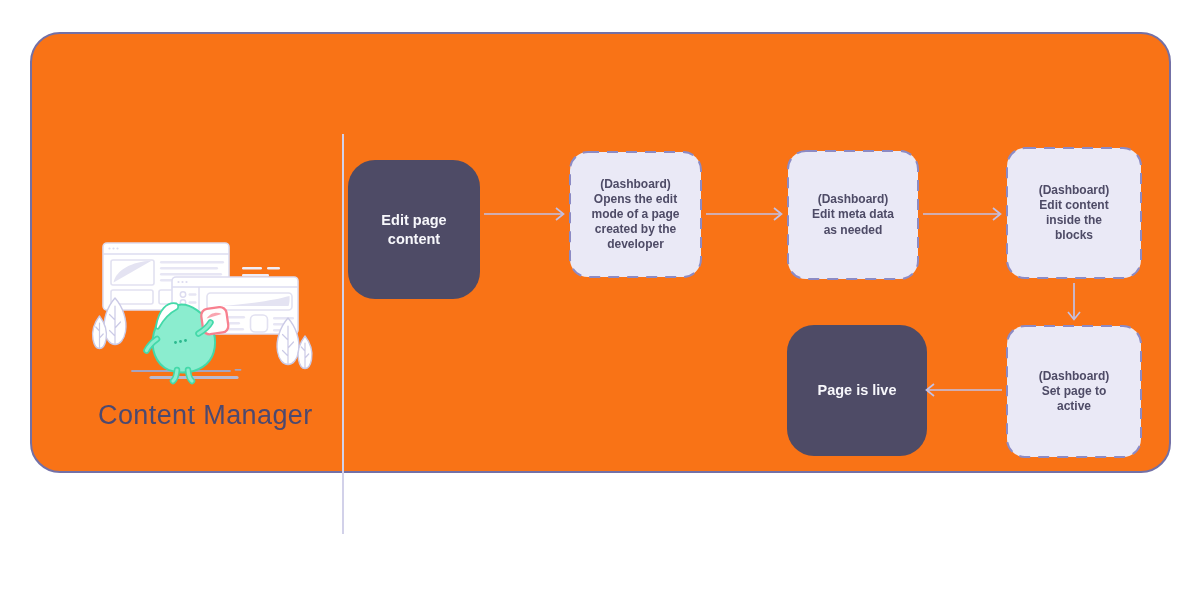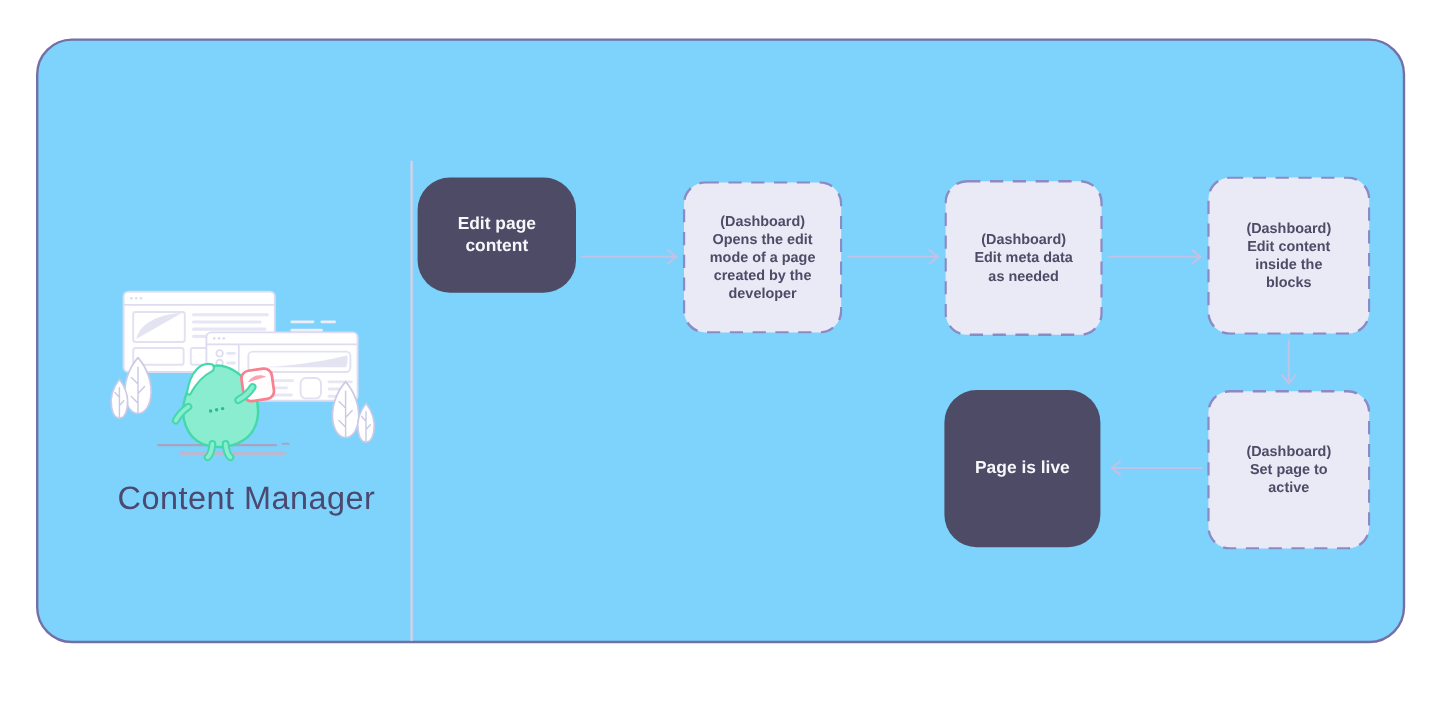--- a/index.html
+++ b/index.html
@@ -23,22 +23,22 @@
     --ground-thick:#BBB9D0;
   }
   *{margin:0;padding:0;box-sizing:border-box;}
   html,body{background:#fff;}
   body{
     width:1201px;height:601px;overflow:hidden;
     font-family:"Liberation Sans","DejaVu Sans",sans-serif;
   }
   .page{position:relative;width:1201px;height:601px;background:#fff;}
   .card{
-    position:absolute;left:30px;top:32px;width:1141px;height:504px;
-    border:2px solid var(--card-border);border-radius:30px;background:#7dd3fc;
+    position:absolute;left:30px;top:32px;width:1141px;height:441px;
+    border:2px solid var(--card-border);border-radius:30px;background:#f97316;
   }
   .divider{
     position:absolute;left:310px;top:100px;width:2px;height:400px;
     background:var(--divider);
   }
   .illu{position:absolute;left:50px;top:193px;width:240px;height:162px;}
   .title{
     position:absolute;left:66px;top:366px;
     font-size:27px;font-weight:500;letter-spacing:.4px;
     color:var(--title-text);white-space:nowrap;
@@ -52,26 +52,26 @@
   .node.solid{
     background:var(--node-solid-bg);color:var(--node-solid-text);
     border-radius:27px;font-size:14.5px;
   }
   .node.dashed{color:var(--node-dashed-text);font-size:12px;}
   .dash{position:absolute;inset:0;}
   .dash rect{
     fill:var(--node-dashed-bg);stroke:var(--node-dashed-border);
     stroke-width:2;stroke-dasharray:11 8;
   }
-  .n1{left:348px;top:148px;width:132px;height:96px;}
+  .n1{left:348px;top:160px;width:132px;height:139px;}
   .n2{left:569px;top:151px;width:133px;height:127px;}
   .n3{left:787px;top:150px;width:132px;height:130px;}
   .n4{left:1006px;top:147px;width:136px;height:132px;}
   .n5{left:1006px;top:325px;width:136px;height:133px;}
-  .n6{left:787px;top:325px;width:130px;height:131px;}
+  .n6{left:787px;top:325px;width:140px;height:131px;}
   .connectors{position:absolute;inset:0;width:1201px;height:601px;pointer-events:none;}
   .connector{stroke:var(--arrow);stroke-width:1.7;fill:none;}
   .arrowhead-path{stroke:var(--arrow);stroke-width:1.7;fill:none;}
   
   .win{fill:#fff;stroke:var(--window-stroke);stroke-width:1.6;}
   .winline{stroke:var(--window-stroke);stroke-width:1.4;}
   .dot{fill:var(--window-stroke);}
   .ring{fill:#fff;stroke:var(--window-stroke);stroke-width:1.5;}
   .ph{fill:var(--placeholder-fill);}
   .ph.faint{fill:#EFEEF8;}

